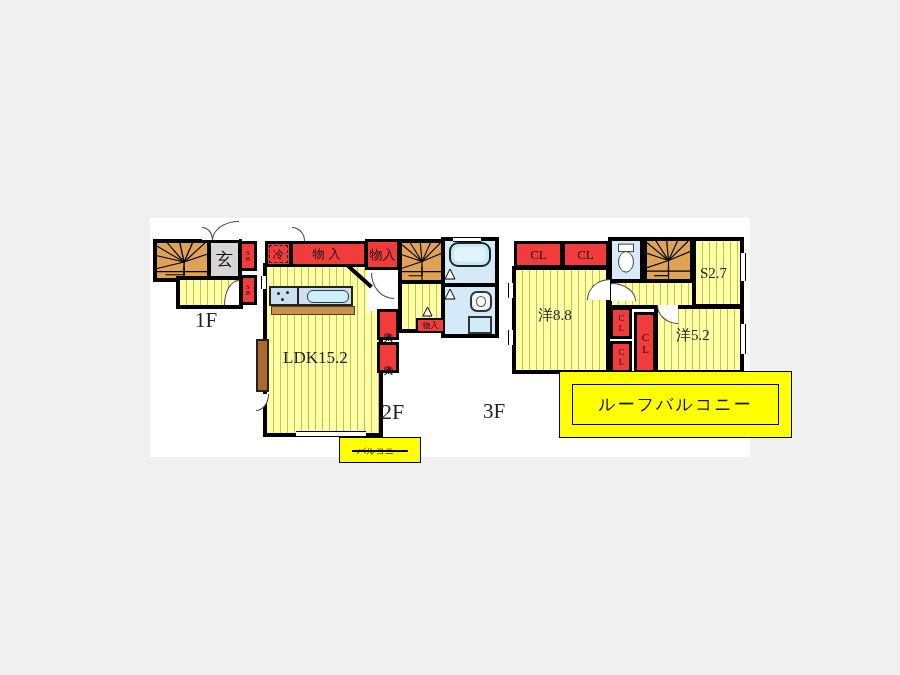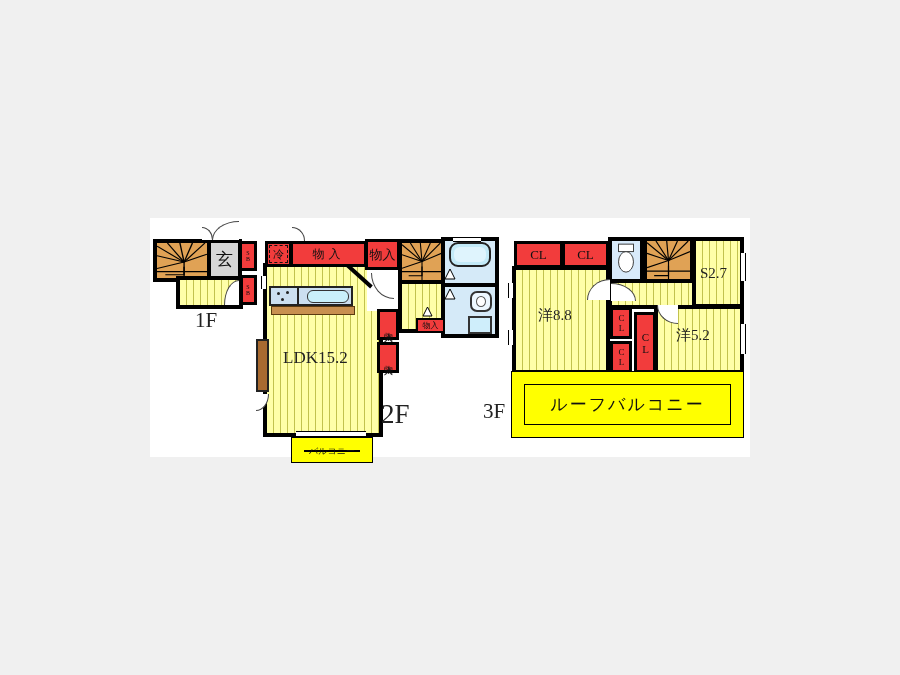--- a/index.html
+++ b/index.html
@@ -18,21 +18,21 @@
   .white{background:#ffffff;}
   .brown{background:#a86a30;border:2px solid #222;}
   .cell{display:flex;align-items:center;justify-content:center;color:#111;}
   .lbl{color:#222;}
   .vtext{writing-mode:vertical-rl;text-orientation:upright;line-height:1;}
   .arc{background:#fff;border:1px solid #444;}
   .arc-tl{border-radius:100% 0 0 0;border-right:none;border-bottom:none;}
   .arc-tr{border-radius:0 100% 0 0;border-left:none;border-bottom:none;}
   .arc-bl{border-radius:0 0 0 100%;border-right:none;border-top:none;}
   .arc-br{border-radius:0 0 100% 0;border-left:none;border-top:none;}
-  .bal{background:#ffff00;border:1px solid #000;padding:12px;}
+  .bal{background:#ffff00;border:1px solid #000;padding:12px;margin-left:48px;}
   .bal-inner{border:1px solid #000;width:100%;height:100%;box-sizing:border-box;
              display:flex;align-items:center;justify-content:center;color:#111;}
   .win{background:#fff;border-top:1px solid #000;border-bottom:1px solid #000;}
   .winv{background:#fff;border-left:1px solid #000;border-right:1px solid #000;}
   svg{display:block;}
 </style>
 </head>
 <body>
 
 <div id="plan">
@@ -151,21 +151,21 @@
   <svg class="abs" style="left:444px;top:268px;" width="12" height="12">
       <polygon points="1,11 6,1 11,11" fill="#fff" stroke="#000"></polygon>
     </svg>
   <svg class="abs" style="left:444px;top:288px;" width="12" height="12">
       <polygon points="1,11 6,1 11,11" fill="#fff" stroke="#000"></polygon>
     </svg>
   <svg class="abs" style="left:422px;top:306px;" width="11" height="11">
       <polygon points="1,10 5.5,1 10,10" fill="#fff" stroke="#000"></polygon>
     </svg>
 
-  <div class="abs lbl" style="left:381px;top:399px;font-size:27px;">2F</div>
+  <div class="abs lbl" style="left:381px;top:399px;font-size:22px;">2F</div>
 
   <div class="abs room stripes" style="left:512px;top:266px;width:98px;height:108px;"></div>
   <div class="abs lbl" style="left:538px;top:306px;font-size:15px;">洋8.8</div>
 
   <div class="abs room3 red cell" style="left:514px;top:241px;width:49px;height:27px;">
     <span style="font-size:13px;">CL</span>
   </div>
   <div class="abs room3 red cell" style="left:562px;top:241px;width:47px;height:27px;">
     <span style="font-size:13px;">CL</span>
   </div>

